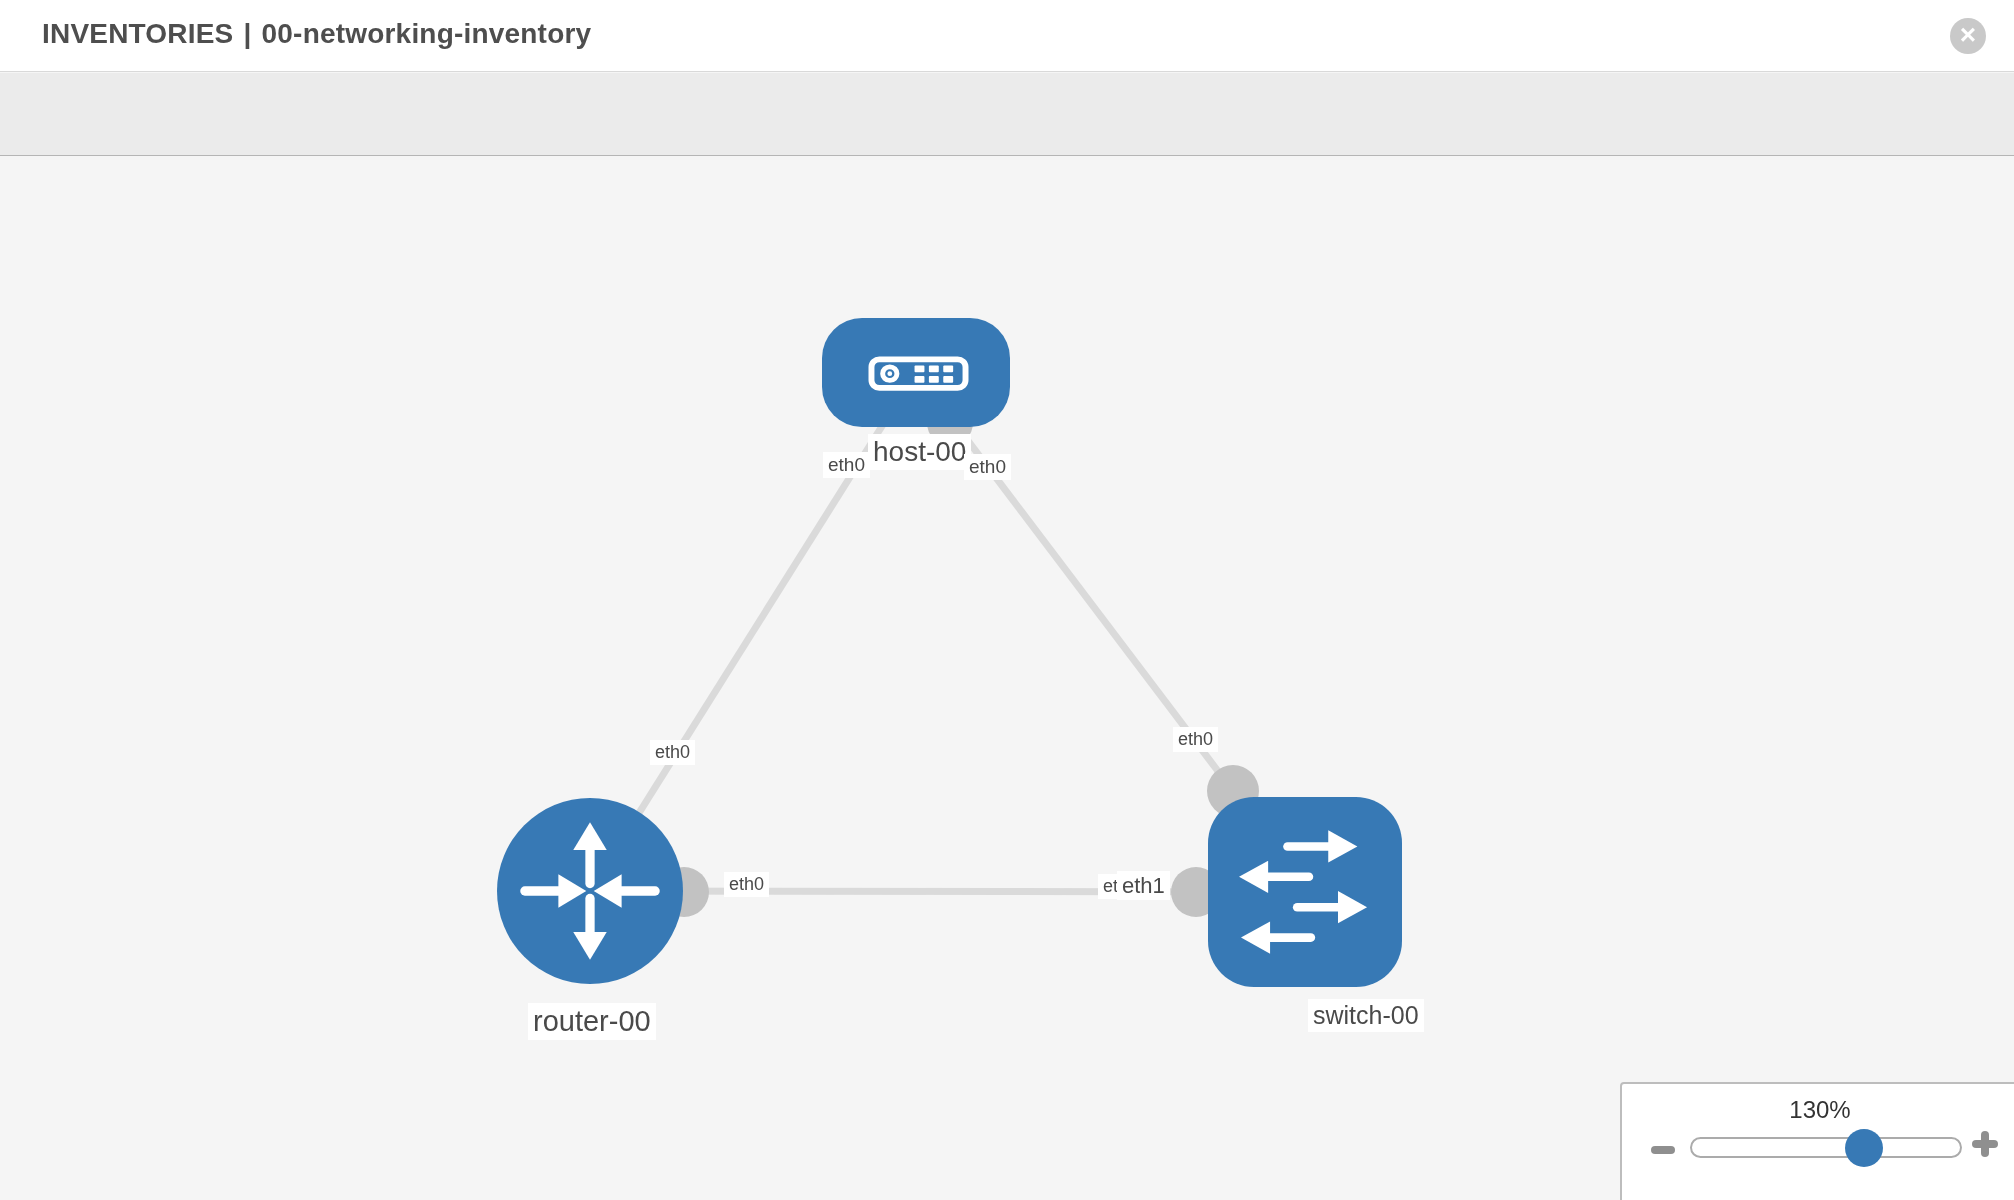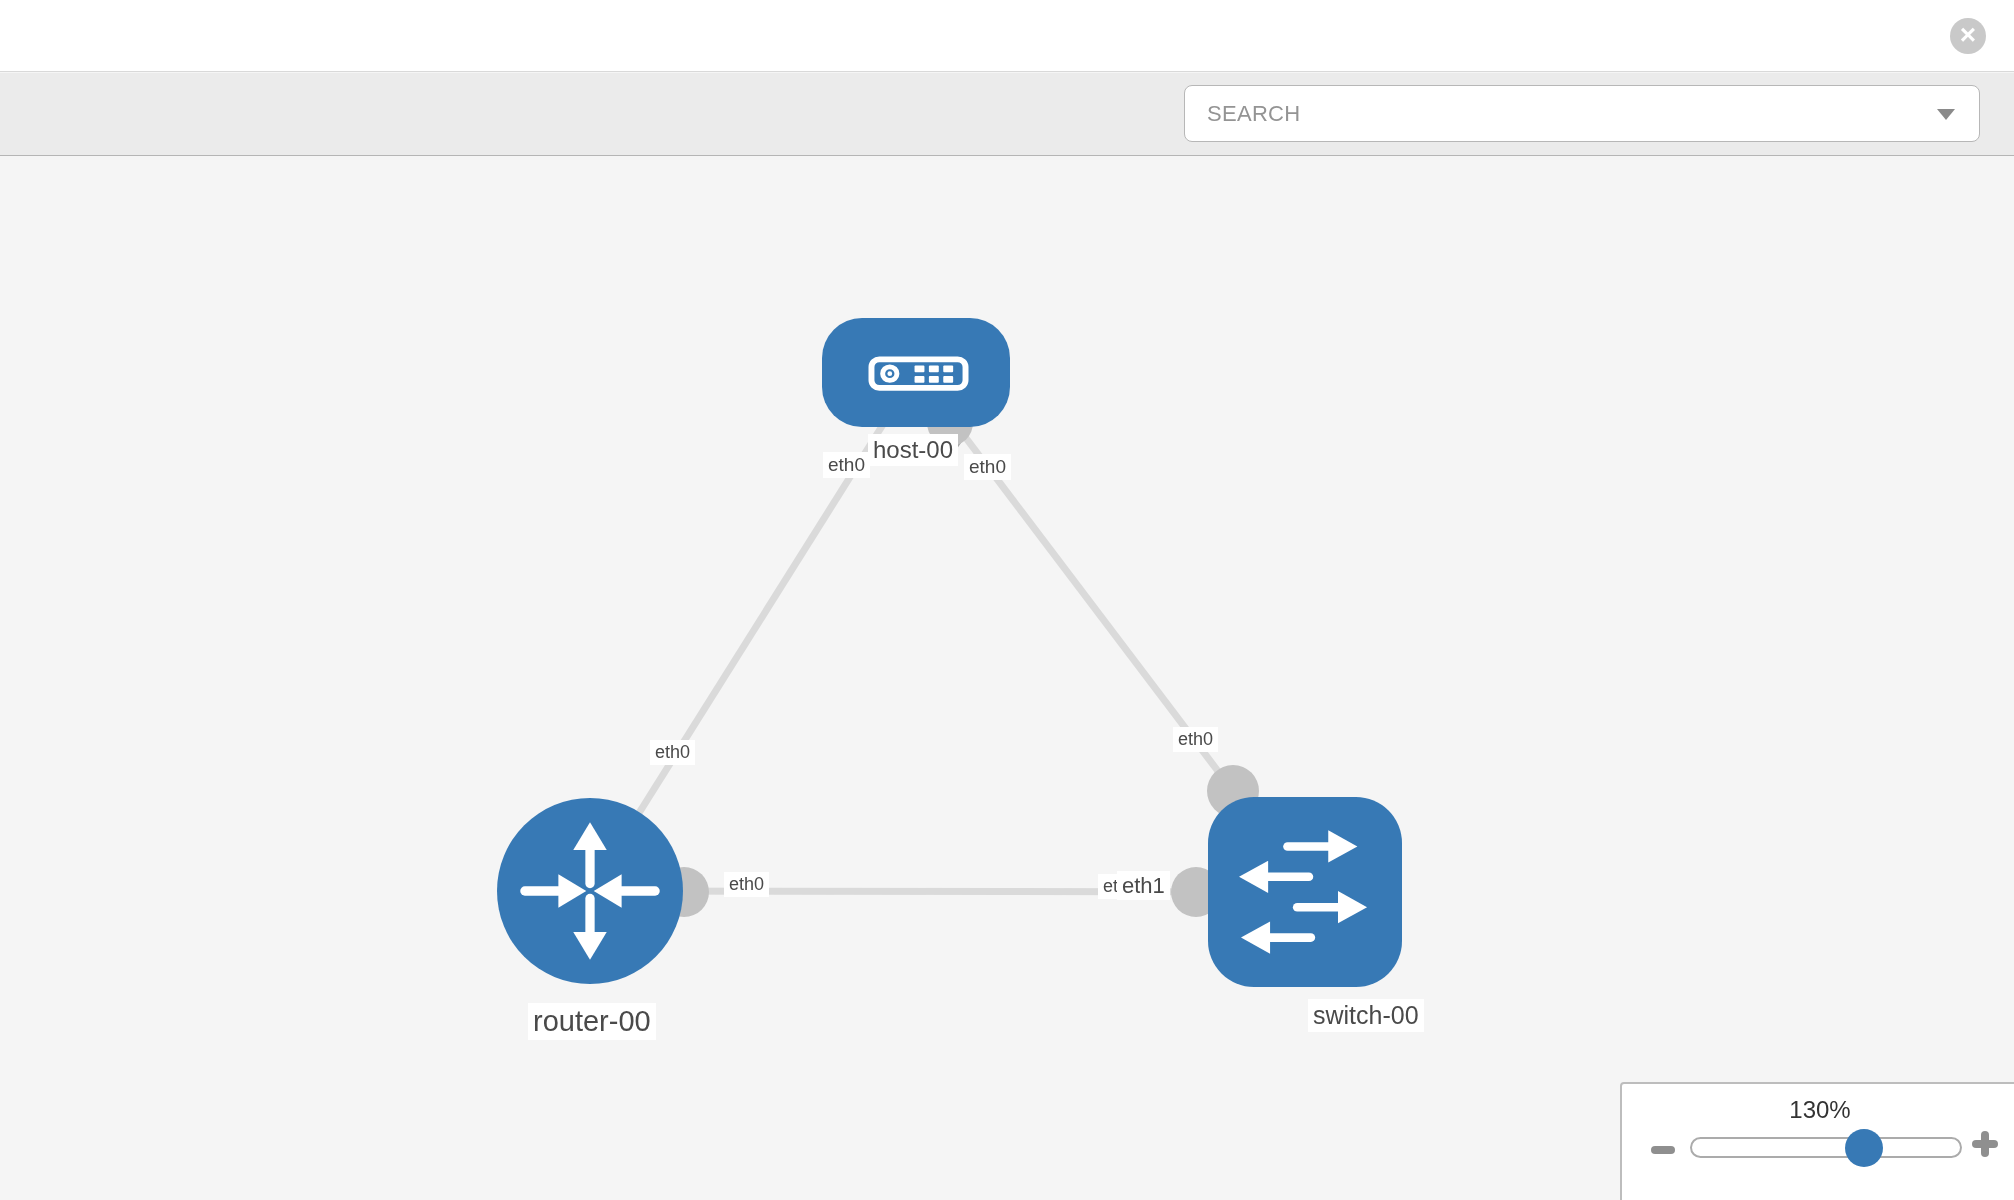--- a/index.html
+++ b/index.html
@@ -80,20 +80,21 @@
   }
   .zoom-handle{
     position:absolute;top:-10px;width:38px;height:38px;border-radius:50%;
     background:#3779b5;cursor:grab;
   }
 </style>
 </head>
 <body>
 
 <div class="titlebar">
+  <h1><span>INVENTORIES</span><span class="sep">|</span><span>00-networking-inventory</span></h1>
   <div class="close-btn">
     <span>×</span>
   </div>
 </div>
 
 <div class="toolbar">
 
   <div class="tool-ico ico-wrench">
     <svg width="34" height="34" viewBox="0 0 28 28">
       <circle cx="19" cy="9" r="5.4" fill="none" stroke="#76808c" stroke-width="5"></circle>
@@ -103,24 +104,20 @@
   </div>
   <div class="tool-ico ico-key">
     <svg width="34" height="34" viewBox="0 0 28 28">
       <circle cx="8.5" cy="8.5" r="4.9" fill="none" stroke="#76808c" stroke-width="4.4"></circle>
       <line x1="12.6" y1="12.6" x2="23" y2="23" stroke="#76808c" stroke-width="4.6" stroke-linecap="round"></line>
       <line x1="19.2" y1="15.6" x2="16.2" y2="18.6" stroke="#76808c" stroke-width="4" stroke-linecap="round"></line>
       <line x1="23.4" y1="19.8" x2="20.4" y2="22.8" stroke="#76808c" stroke-width="4" stroke-linecap="round"></line>
     </svg>
   </div>
 
-  <div class="dropdown dd-search">
-    <span class="ph">SEARCH</span>
-    <span class="caret"></span>
-  </div>
 </div>
 
 <div id="canvas">
   <svg id="topo-svg" width="2014" height="1200">
       <line x1="916" y1="372" x2="590" y2="891" stroke="#dadada" stroke-width="7"></line>
       <line x1="916" y1="372" x2="1233" y2="791" stroke="#dadada" stroke-width="7"></line>
       <line x1="590" y1="891" x2="1305" y2="892" stroke="#dadada" stroke-width="7"></line>
       <polygon points="948,424 969,432 956,450" fill="#a9a9a9"></polygon>
       <circle cx="950" cy="423" r="23" fill="#c2c2c2"></circle>
       <circle cx="684" cy="892" r="25" fill="#c2c2c2"></circle>
@@ -165,21 +162,21 @@
             <polygon points="16,42 31,33.5 31,50.5" stroke="none"></polygon>
             <line x1="46" y1="58" x2="68" y2="58"></line>
             <polygon points="82,58 67,49.5 67,66.5" stroke="none"></polygon>
             <line x1="53" y1="74" x2="31" y2="74"></line>
             <polygon points="17,74 32,65.5 32,82.5" stroke="none"></polygon>
           </g>
         </g>
       </g>
     </svg>
   <div id="chip-layer" style="position:absolute;left:0;top:-156px;width:2014px;height:1200px;pointer-events:none;">
-      <div class="chip" style="left: 868px; top: 434px; font-size: 24px;">host-00</div>
+      <div class="chip" style="left: 868px; top: 434px; font-size: 28px;">host-00</div>
       <div class="chip" style="left: 528px; top: 1003px; font-size: 29px;">router-00</div>
       <div class="chip" style="left: 1308px; top: 999px; font-size: 25px;">switch-00</div>
       <div class="chip" style="left: 823px; top: 452px; font-size: 19px;">eth0</div>
       <div class="chip" style="left: 964px; top: 454px; font-size: 19px;">eth0</div>
       <div class="chip" style="left: 650px; top: 740px; font-size: 18px;">eth0</div>
       <div class="chip" style="left: 1173px; top: 727px; font-size: 18px;">eth0</div>
       <div class="chip" style="left: 724px; top: 872px; font-size: 18px;">eth0</div>
       <div class="chip" style="left: 1098px; top: 874px; font-size: 18px;">eth0</div>
       <div class="chip" style="left: 1117px; top: 871px; font-size: 22px;">eth1</div>
     </div>

